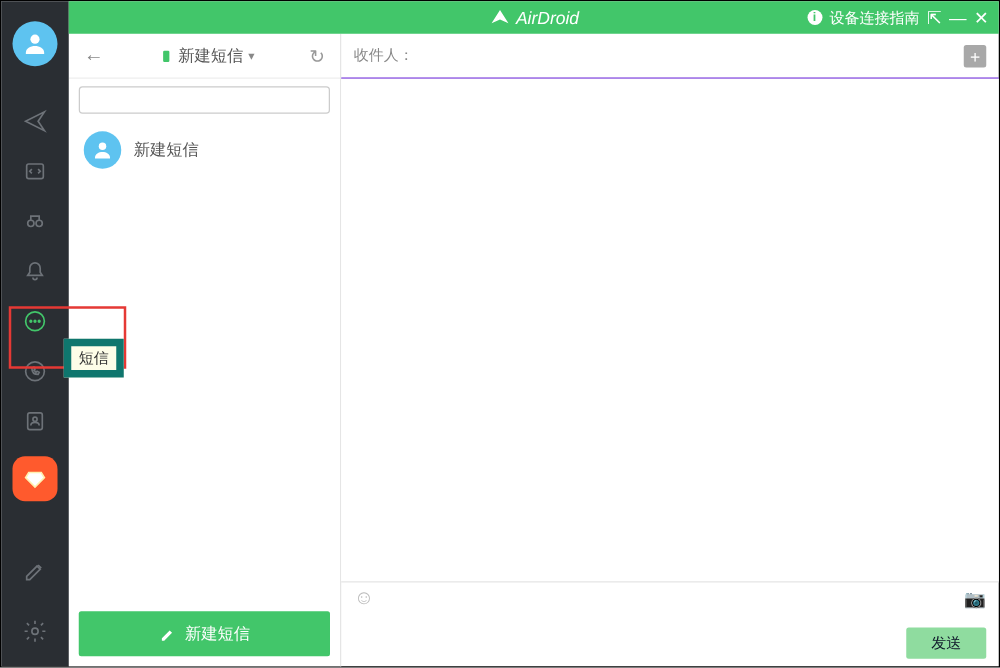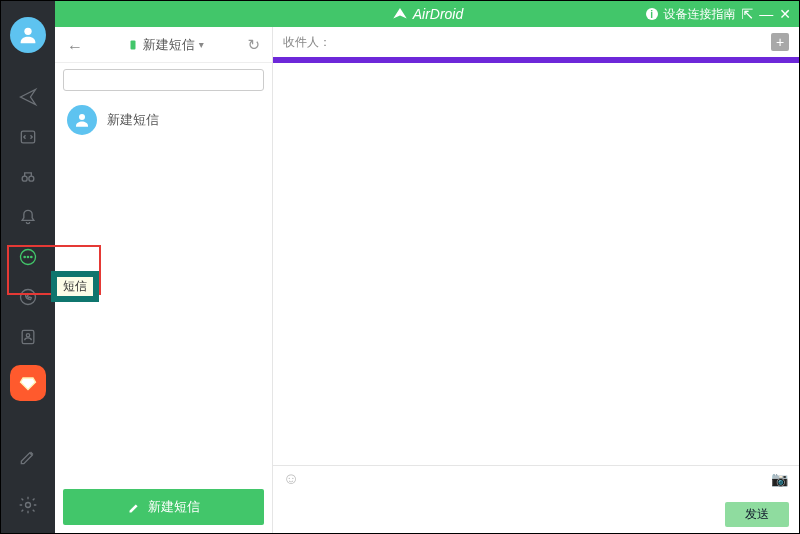--- a/index.html
+++ b/index.html
@@ -53,21 +53,21 @@
   .thread-list { flex: 1; overflow: auto; }
   .thread-item { display: flex; align-items: center; gap: 10px; padding: 10px 12px; cursor: pointer; }
   .thread-avatar { width: 30px; height: 30px; border-radius: 50%; background: #5ec3f0; display: flex; align-items: center; justify-content: center; }
   .thread-avatar svg { width: 18px; height: 18px; fill: #fff; }
   .thread-name { color: #555; font-size: 13px; }
   .compose-btn { height: 36px; margin: 0 8px 8px; background: #42c66a; color: #fff; display: flex; align-items: center; justify-content: center; gap: 6px; cursor: pointer; border-radius: 2px; font-size: 13px; }
   .compose-btn svg { width: 15px; height: 15px; fill: #fff; }
 
   
   .msg-panel { flex: 1; display: flex; flex-direction: column; }
-  .recipient-row { height: 36px; border-bottom: 6px solid #6d28d9; display: flex; align-items: center; padding: 0 10px; gap: 4px; color: #888; font-size: 12px; }
+  .recipient-row { height: 36px; border-bottom: 1px solid #6d28d9; display: flex; align-items: center; padding: 0 10px; gap: 4px; color: #888; font-size: 12px; }
   .recipient-input { flex: 1; border: none; outline: none; font-size: 12px; }
   .add-recipient { width: 18px; height: 18px; background: #a8a8a8; color: #fff; display: flex; align-items: center; justify-content: center; font-size: 14px; cursor: pointer; border-radius: 2px; }
   .msg-area { flex: 1; background: #fff; }
   .compose-area { height: 68px; border-top: 1px solid #e5e5e5; display: flex; flex-direction: column; }
   .compose-tools { display: flex; align-items: center; justify-content: space-between; padding: 4px 10px 0; color: #bbb; }
   .compose-tools .emoji { font-size: 16px; cursor: pointer; }
   .compose-tools .cam { font-size: 14px; cursor: pointer; }
   .compose-input { flex: 1; padding: 0 10px; }
   .send-row { display: flex; justify-content: flex-end; padding: 0 10px 6px; }
   .send-btn { background: #8fdc9f; color: #0f172a; border: none; padding: 4px 20px; border-radius: 2px; cursor: pointer; font-size: 12px; }

